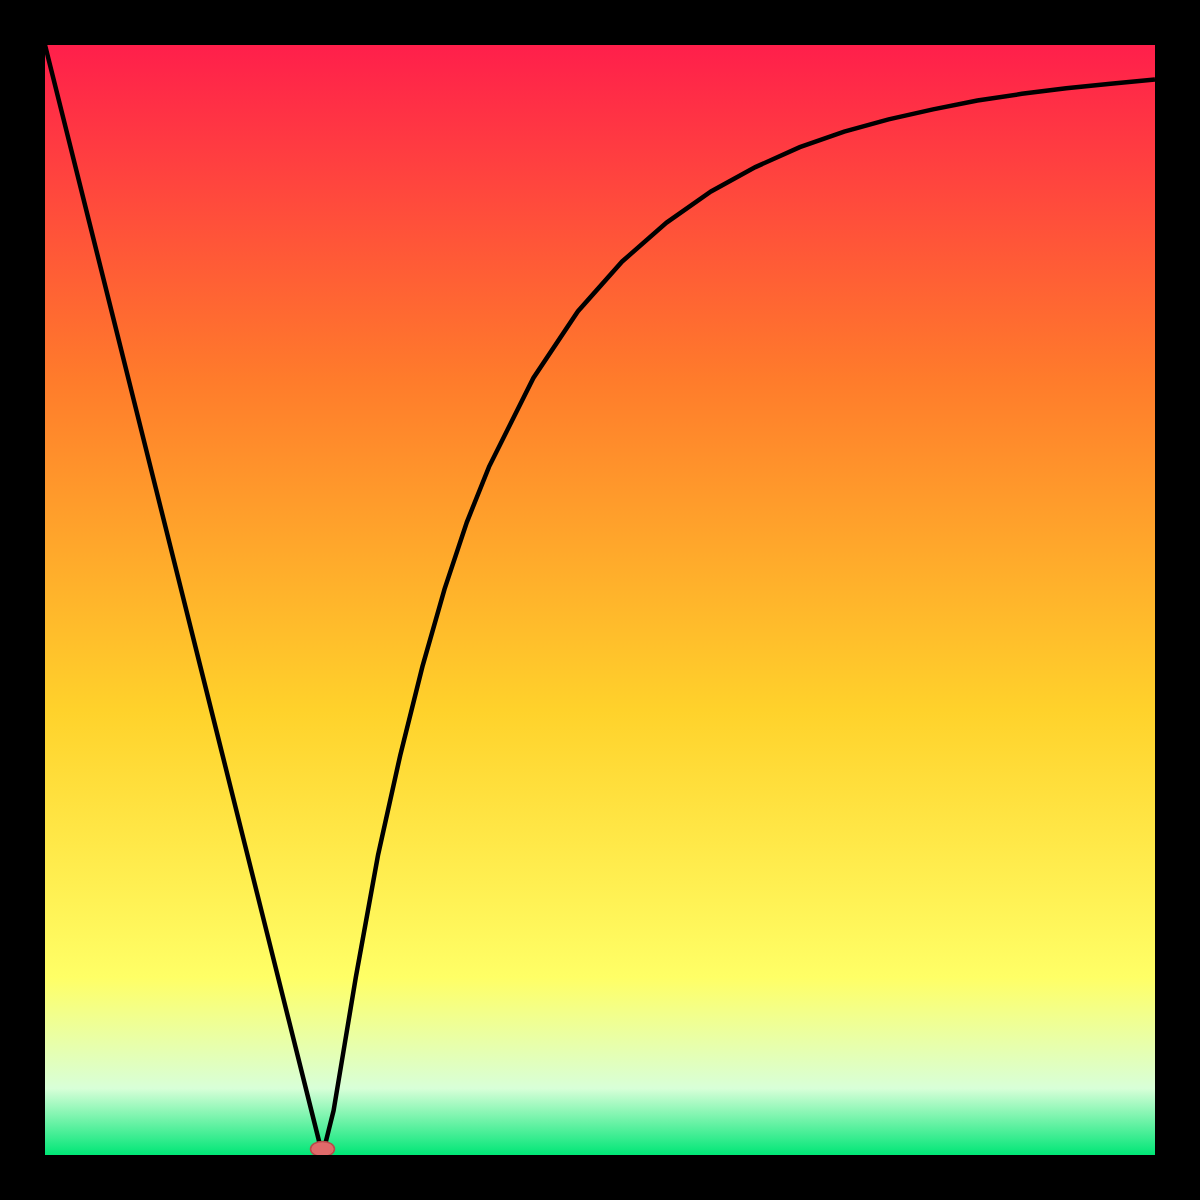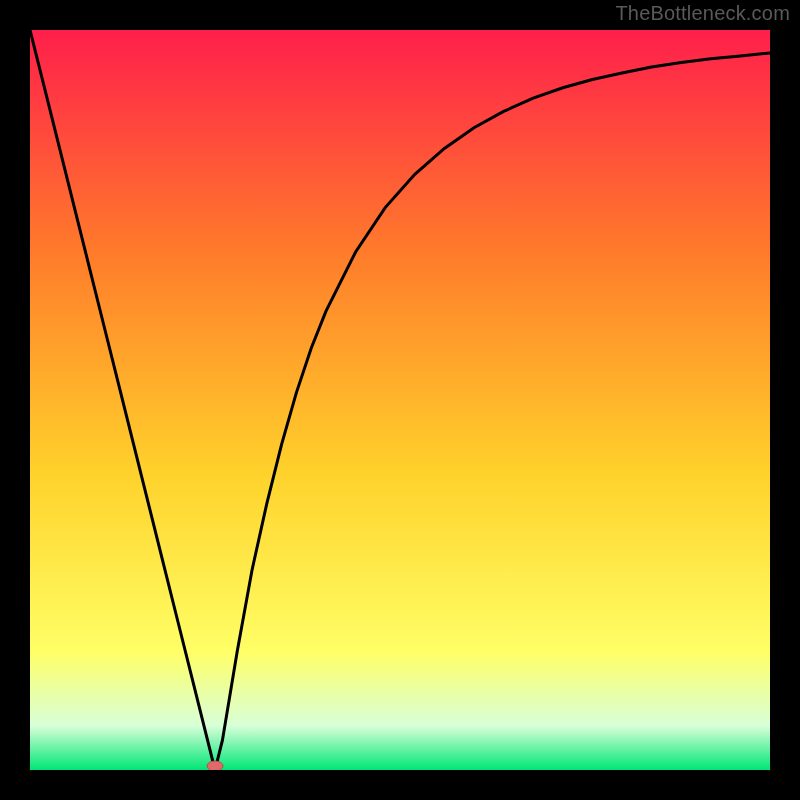--- a/index.html
+++ b/index.html
@@ -36,21 +36,20 @@
   .plot-svg {
     display: block;
     width: 740px;
     height: 740px;
   }
 </style>
 </head>
 <body>
 
 <div class="frame">
-  <div class="attribution">TheBottleneck.com</div>
 
   <div class="plot-area">
     <svg class="plot-svg" viewBox="0 0 740 740" preserveAspectRatio="none">
       <defs>
         <linearGradient id="bg-grad" x1="0" y1="0" x2="0" y2="1">
             <stop offset="0%" stop-color="#ff1f4b"></stop>
             <stop offset="30%" stop-color="#ff7b2b"></stop>
             <stop offset="60%" stop-color="#ffd22b"></stop>
             <stop offset="84%" stop-color="#ffff66"></stop>
             <stop offset="94%" stop-color="#d8ffd8"></stop>

